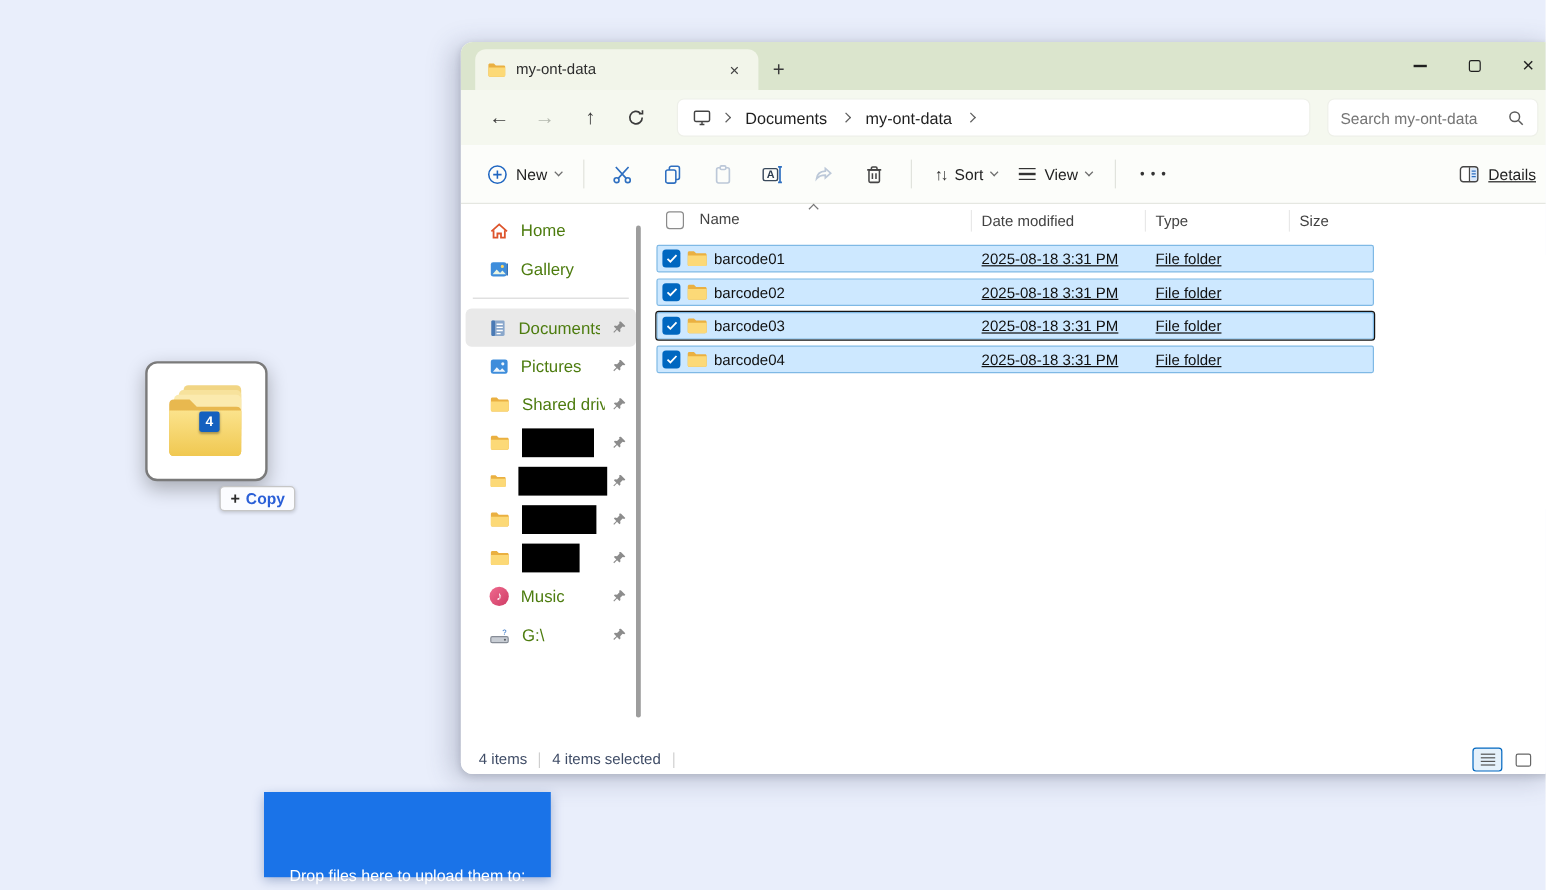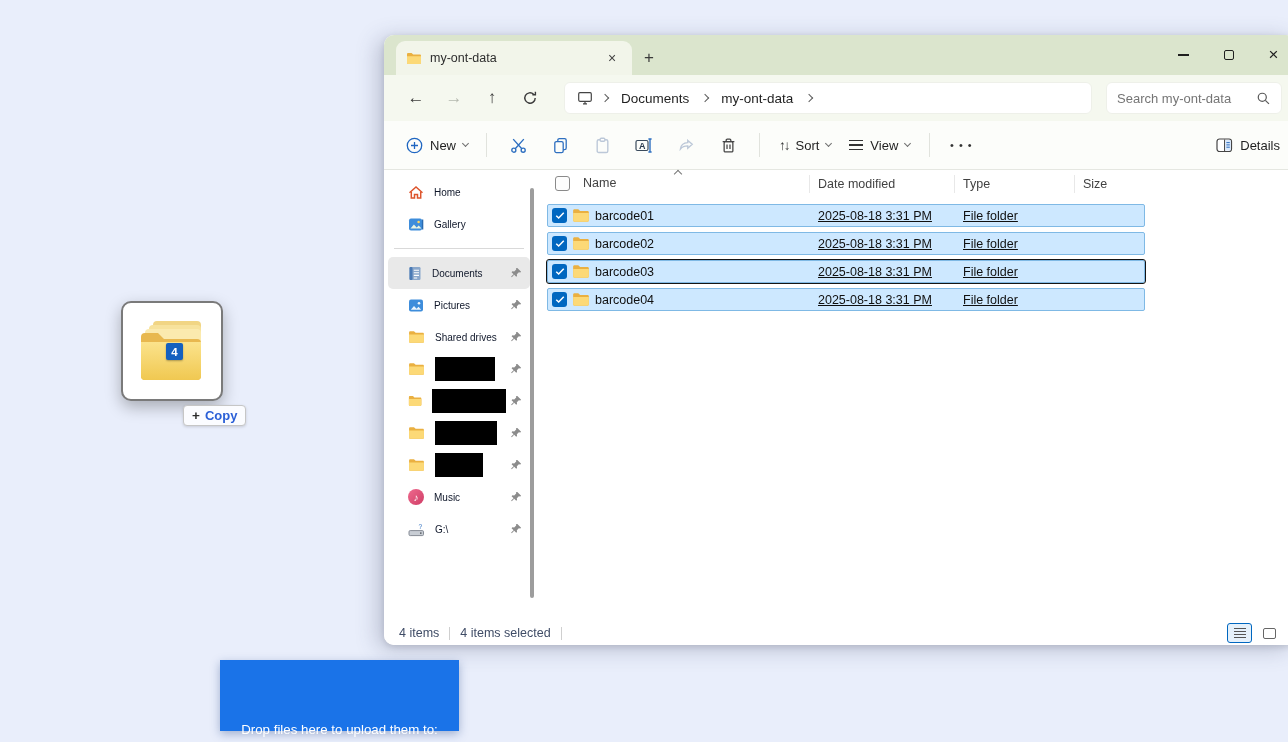--- a/index.html
+++ b/index.html
@@ -60,31 +60,31 @@
     display:flex; align-items:center; padding:0 16px 0 14px; flex:0 0 auto;
   }
   .tb-new { display:flex; align-items:center; gap:7px; padding:6px 8px; border-radius:5px; }
   .tb-new-label { font-size:13px; color:#1f1f1f; }
   .tb-divider { width:1px; height:24px; background:#e1e3dd; margin:0 10px; }
   .tb-icon-btn { width:42px; height:36px; display:flex; align-items:center; justify-content:center; border-radius:5px; }
   .tb-labeled { display:flex; align-items:center; gap:7px; padding:6px 9px; border-radius:5px; font-size:13px; color:#1f1f1f; }
   .hamburger { display:flex; flex-direction:column; gap:3px; }
   .hamburger span { width:14px; height:1.6px; background:#333; display:block; }
   .more-dots { font-size:11px; color:#333; letter-spacing:1px; }
-  .tb-right { margin-left:auto; display:flex; align-items:flex-end; gap:7px; font-size:13px; color:#1f1f1f; }
+  .tb-right { margin-left:auto; display:flex; align-items:flex-end; gap:7px; font-size:13px; color:#1f1f1f;text-decoration:underline; }
   .sort-arrows { font-size:13.5px; color:#333; letter-spacing:-2px; }
 
   
   .content { flex:1; display:flex; min-height:0; background:#fff; }
   .sidebar { width:150px; flex:0 0 auto; padding-top:6px; position:relative; }
   .side-item {
     height:32px; display:flex; align-items:center; gap:10px; padding:0 8px 0 20px;
     margin:0 4px; border-radius:5px; position:relative;
   }
-  .side-item .lbl { font-size:10px; color:#0f172a; white-space:nowrap; overflow:hidden; flex:1; }
+  .side-item .lbl { font-size:14px; color:#4d7c0f; white-space:nowrap; overflow:hidden; flex:1; }
   .side-item.selected { background:#e9e9e9; }
   .side-divider { height:1px; background:#d9d9d9; margin:8px 10px; }
   .pin { flex:0 0 auto; margin-left:auto; }
   .redact { height:24px; background:#000; }
   .r1{width:60px}.r2{width:88px}.r3{width:62px}.r4{width:48px}
   .side-scrollbar { position:absolute; right:0px; top:18px; width:4px; height:410px; background:#9d9d9d; border-radius:2px; }
 
   .filearea { flex:1; position:relative; padding:0 0 0 13px; }
   .fheader { display:flex; align-items:center; height:27px; font-size:12.5px; color:#424242; position:relative; width:598px; }
   .fh-name { flex:0 0 262px; display:flex; align-items:flex-start; gap:13px; padding-left:8px; }

